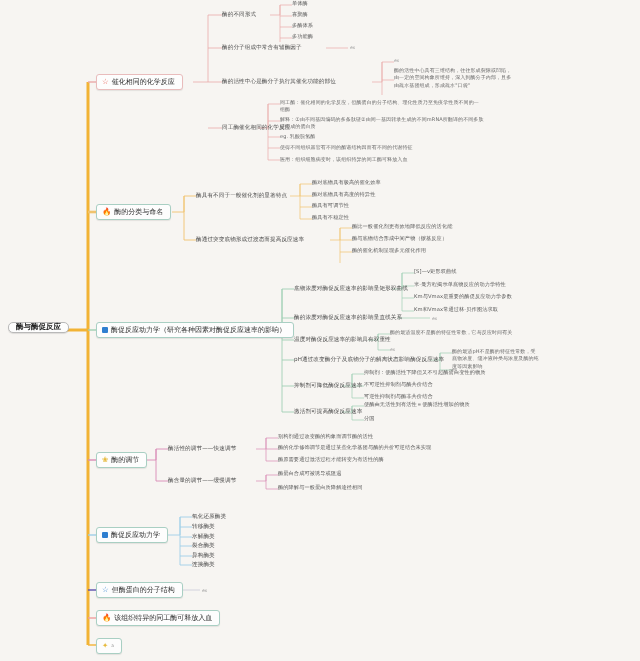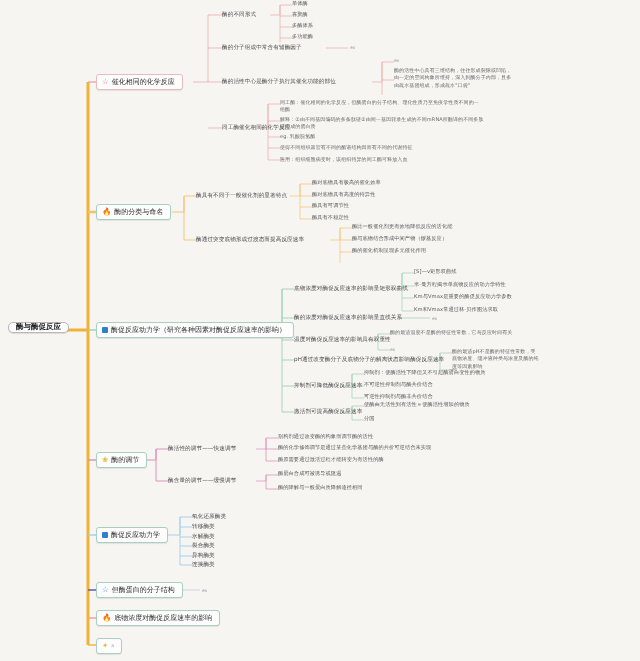--- a/index.html
+++ b/index.html
@@ -196,20 +196,20 @@
   <div class="node l3" style="left:192px;top:561px;">连接酶类</div>
 
   <div class="node l2" style="left:96px;top:582px;">
     <span class="ico" style="color:#2f7fd0">☆</span>
     <span>但酶蛋白的分子结构</span>
   </div>
   <div class="node tiny" style="left:202px;top:588px;">ex</div>
 
   <div class="node l2" style="left:96px;top:610px;">
     <span class="ico">🔥</span>
-    <span>底物浓度对酶促反应速率的影响</span>
+    <span>该组织特异的同工酶可释放入血</span>
   </div>
 
   <div class="node l2" style="left:96px;top:638px;">
     <span class="ico" style="color:#e6b93c">✦</span>
     <span class="tiny">a</span>
   </div>
 </div>
 
 </body></html>

